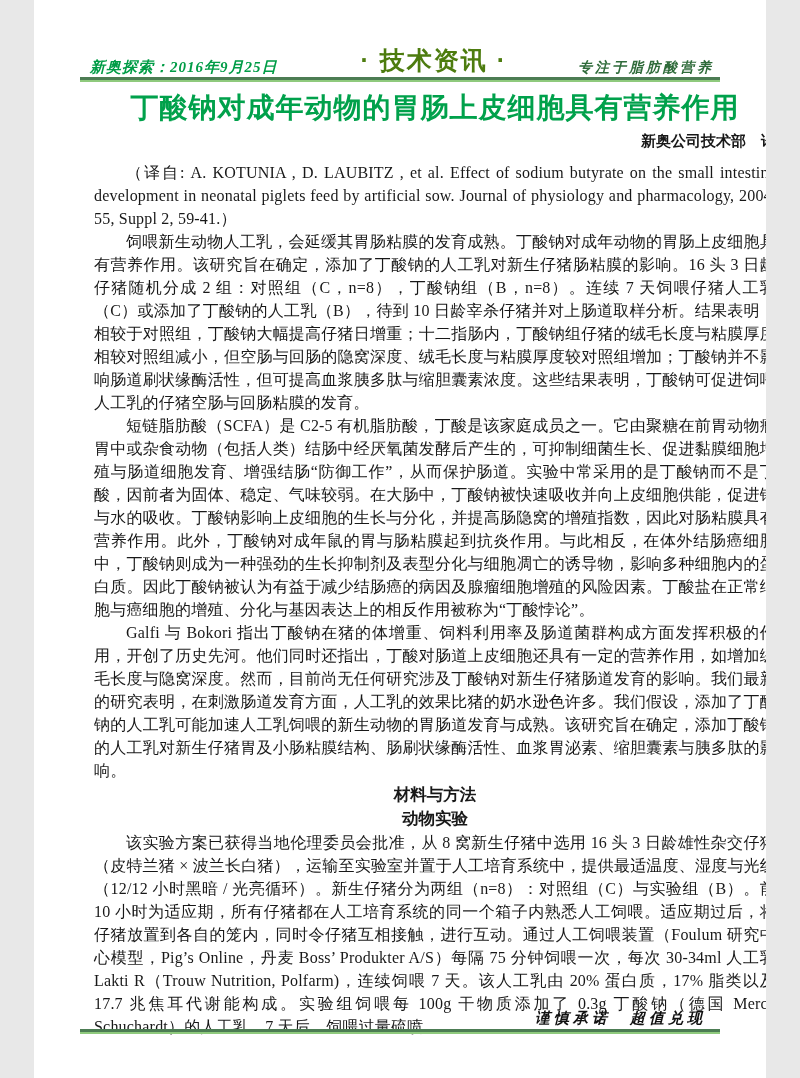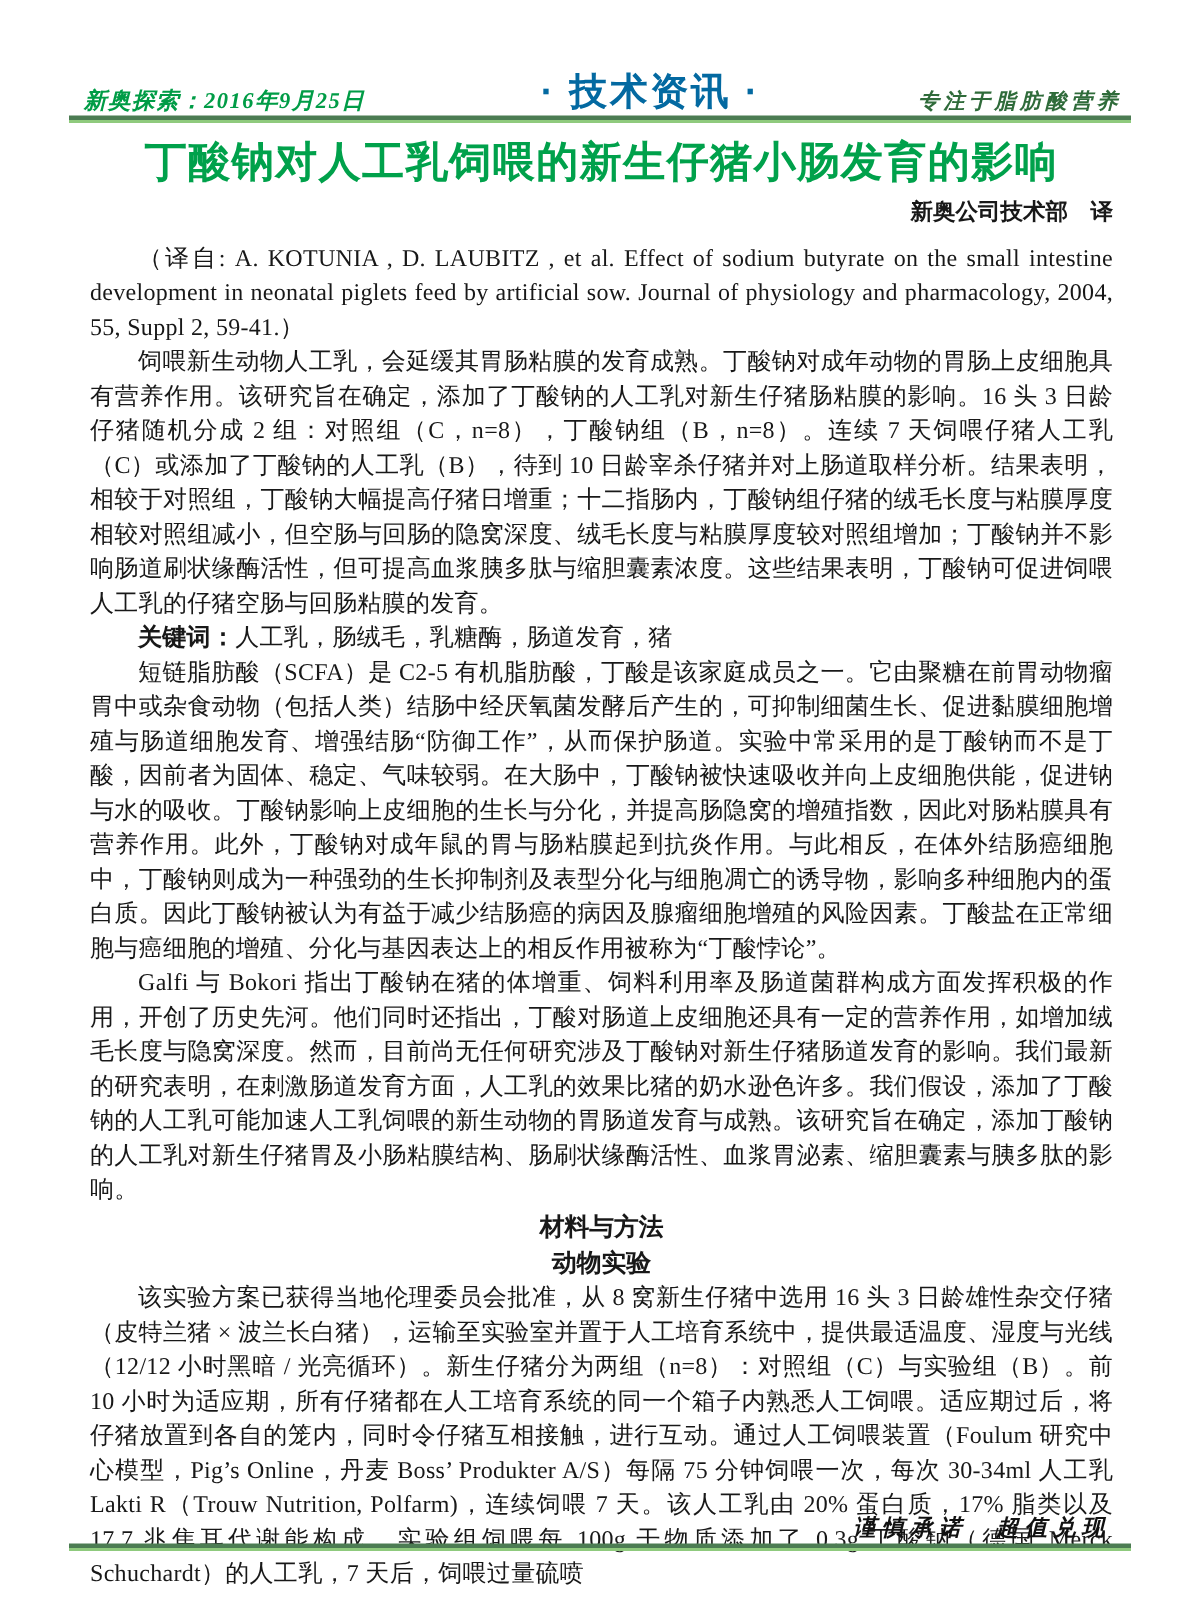--- a/index.html
+++ b/index.html
@@ -1,38 +1,38 @@
 <!DOCTYPE html>
 <html lang="zh"><head>
 <meta charset="utf-8">
 <style>
   html,body { margin:0; padding:0; background:#e8e8e8; }
   .page {
     position:relative;
-    width:800px; height:1078px;
+    width:732px; height:1078px;
     margin:0 auto;
     background:#ffffff;
     overflow:hidden;
     font-family:"Liberation Serif","DejaVu Serif",serif;
     color:#181818;
     text-decoration:underline;
   }
   
   .header-row {
     position:absolute; top:44px; left:56px; right:52px;
     display:flex; justify-content:space-between; align-items:flex-end;
   }
   .header-left {
     color:#009c46; font-weight:bold; font-style:italic;
     font-size:15px; letter-spacing:1px;
     font-family:"Liberation Serif","DejaVu Serif",serif;
   }
   .header-center {
     font-family:"Liberation Sans","DejaVu Sans",sans-serif;
-    font-weight:900; font-size:25px; color:#0369a1; letter-spacing:2px;
+    font-weight:900; font-size:25px; color:#4d7c0f; letter-spacing:2px;
     transform:translateX(6px);
   }
   .header-right {
     color:#2f6b3a; font-weight:bold; font-style:italic;
     font-size:14px; letter-spacing:3px;
   }
   .rule { position:absolute; left:46px; right:46px; font-size:0; line-height:0; }
   .rule .dark  { height:3px; background:#4c7c53; }
   .rule .light { height:2px; background:#8fca7d; }
   .rule-top    { top:77px; }
@@ -83,27 +83,26 @@
     <span class="header-center">· 技术资讯 ·</span>
     <span class="header-right">专注于脂肪酸营养</span>
   </div>
 
   <div class="rule rule-top">
     <div class="dark"></div>
     <div class="light"></div>
   </div>
 
   <div class="content">
-    <h1 class="title">丁酸钠对人工乳饲喂的新生仔猪小肠发育的影响</h1>
+    <h1 class="title">丁酸钠对成年动物的胃肠上皮细胞具有营养作用</h1>
     <div class="byline">新奥公司技术部　译</div>
 
     <p>（译自: A. KOTUNIA , D. LAUBITZ , et al. Effect of sodium butyrate on the small intestine development in neonatal piglets feed by artificial sow. Journal of physiology and pharmacology, 2004, 55, Suppl 2, 59-41.）</p>
     <p>饲喂新生动物人工乳，会延缓其胃肠粘膜的发育成熟。丁酸钠对成年动物的胃肠上皮细胞具有营养作用。该研究旨在确定，添加了丁酸钠的人工乳对新生仔猪肠粘膜的影响。16 头 3 日龄仔猪随机分成 2 组：对照组（C，n=8），丁酸钠组（B，n=8）。连续 7 天饲喂仔猪人工乳（C）或添加了丁酸钠的人工乳（B），待到 10 日龄宰杀仔猪并对上肠道取样分析。结果表明，相较于对照组，丁酸钠大幅提高仔猪日增重；十二指肠内，丁酸钠组仔猪的绒毛长度与粘膜厚度相较对照组减小，但空肠与回肠的隐窝深度、绒毛长度与粘膜厚度较对照组增加；丁酸钠并不影响肠道刷状缘酶活性，但可提高血浆胰多肽与缩胆囊素浓度。这些结果表明，丁酸钠可促进饲喂人工乳的仔猪空肠与回肠粘膜的发育。</p>
 
-    <p class="keywords-line"><span class="kw-label">关键词：</span><span>人工乳，肠绒毛，乳糖酶，肠道发育，猪</span></p>
 
     <p>短链脂肪酸（SCFA）是 C2-5 有机脂肪酸，丁酸是该家庭成员之一。它由聚糖在前胃动物瘤胃中或杂食动物（包括人类）结肠中经厌氧菌发酵后产生的，可抑制细菌生长、促进黏膜细胞增殖与肠道细胞发育、增强结肠“防御工作”，从而保护肠道。实验中常采用的是丁酸钠而不是丁酸，因前者为固体、稳定、气味较弱。在大肠中，丁酸钠被快速吸收并向上皮细胞供能，促进钠与水的吸收。丁酸钠影响上皮细胞的生长与分化，并提高肠隐窝的增殖指数，因此对肠粘膜具有营养作用。此外，丁酸钠对成年鼠的胃与肠粘膜起到抗炎作用。与此相反，在体外结肠癌细胞中，丁酸钠则成为一种强劲的生长抑制剂及表型分化与细胞凋亡的诱导物，影响多种细胞内的蛋白质。因此丁酸钠被认为有益于减少结肠癌的病因及腺瘤细胞增殖的风险因素。丁酸盐在正常细胞与癌细胞的增殖、分化与基因表达上的相反作用被称为“丁酸悖论”。</p>
     <p>Galfi 与 Bokori 指出丁酸钠在猪的体增重、饲料利用率及肠道菌群构成方面发挥积极的作用，开创了历史先河。他们同时还指出，丁酸对肠道上皮细胞还具有一定的营养作用，如增加绒毛长度与隐窝深度。然而，目前尚无任何研究涉及丁酸钠对新生仔猪肠道发育的影响。我们最新的研究表明，在刺激肠道发育方面，人工乳的效果比猪的奶水逊色许多。我们假设，添加了丁酸钠的人工乳可能加速人工乳饲喂的新生动物的胃肠道发育与成熟。该研究旨在确定，添加丁酸钠的人工乳对新生仔猪胃及小肠粘膜结构、肠刷状缘酶活性、血浆胃泌素、缩胆囊素与胰多肽的影响。</p>
 
     <h2 class="sec-heading">材料与方法</h2>
     <h3 class="sub-heading">动物实验</h3>
     <p>该实验方案已获得当地伦理委员会批准，从 8 窝新生仔猪中选用 16 头 3 日龄雄性杂交仔猪（皮特兰猪 × 波兰长白猪），运输至实验室并置于人工培育系统中，提供最适温度、湿度与光线（12/12 小时黑暗 / 光亮循环）。新生仔猪分为两组（n=8）：对照组（C）与实验组（B）。前 10 小时为适应期，所有仔猪都在人工培育系统的同一个箱子内熟悉人工饲喂。适应期过后，将仔猪放置到各自的笼内，同时令仔猪互相接触，进行互动。通过人工饲喂装置（Foulum 研究中心模型，Pig’s Online，丹麦 Boss’ Produkter A/S）每隔 75 分钟饲喂一次，每次 30-34ml 人工乳 Lakti R（Trouw Nutrition, Polfarm)，连续饲喂 7 天。该人工乳由 20% 蛋白质，17% 脂类以及 17.7 兆焦耳代谢能构成。实验组饲喂每 100g 干物质添加了 0.3g 丁酸钠（德国 Merck  Schuchardt）的人工乳，7 天后，饲喂过量硫喷</p>
   </div>
 
   <div class="rule rule-bottom">

